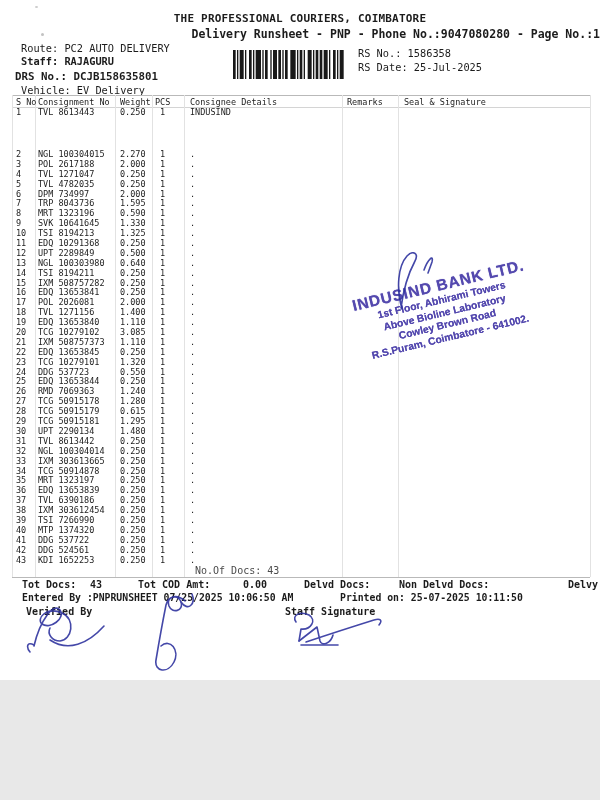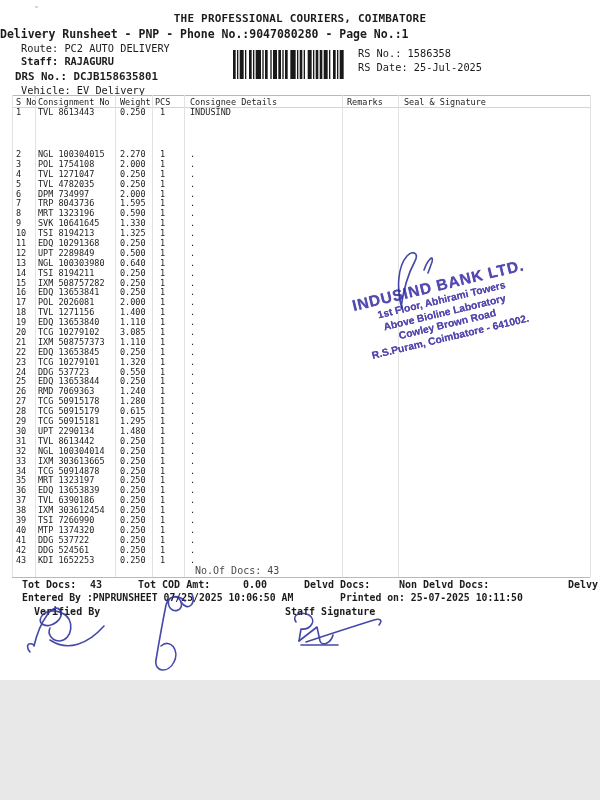--- a/index.html
+++ b/index.html
@@ -3,21 +3,21 @@
 <meta charset="utf-8">
 <style>
   html,body{margin:0;padding:0;background:#e8e8e8;}
   .page{
     position:relative;width:600px;height:680px;background:#ffffff;
     font-family:"DejaVu Sans Mono",monospace;color:#1c1c1c;overflow:hidden;
     margin:0 auto;
   }
   .abs{position:absolute;white-space:pre;}
   .title{left:0;right:0;top:12px;text-align:center;font-size:11px;font-weight:bold;letter-spacing:.2px;}
-  .subtitle{left:0;right:0;top:27px;text-align:left;font-size:11.5px;font-weight:bold;}
+  .subtitle{left:0;right:0;top:27px;text-align:right;font-size:11.5px;font-weight:bold;}
   .info{font-size:10.3px;text-align:right;}
   .bold{font-weight:bold;}
   
   .hline{position:absolute;height:1px;background:#b9b9b9;}
   .vline{position:absolute;width:1px;background:#e2e2e2;}
   
   .thead{position:absolute;top:97px;left:0;width:600px;height:11px;font-size:8.5px;}
   .thead span{position:absolute;top:0;}
   .rows{position:absolute;top:108px;left:0;width:600px;}
   .trow{position:relative;height:9.9px;font-size:8.5px;line-height:9.9px;}
@@ -123,21 +123,21 @@
       </div>
       <div class="trow">
         <span class="c-sno">2</span>
         <span class="c-cons">NGL 100304015</span>
         <span class="c-wt">2.270</span>
         <span class="c-pcs">1</span>
         <span class="c-cgn">.</span>
       </div>
       <div class="trow">
         <span class="c-sno">3</span>
-        <span class="c-cons">POL 1754108</span>
+        <span class="c-cons">POL 2617188</span>
         <span class="c-wt">2.000</span>
         <span class="c-pcs">1</span>
         <span class="c-cgn">.</span>
       </div>
       <div class="trow">
         <span class="c-sno">4</span>
         <span class="c-cons">TVL 1271047</span>
         <span class="c-wt">0.250</span>
         <span class="c-pcs">1</span>
         <span class="c-cgn">.</span>
@@ -423,21 +423,21 @@
   <div class="abs totline" style="left:90px;">43</div>
   <div class="abs totline" style="left:138px;">Tot COD Amt:</div>
   <div class="abs totline" style="left:243px;">0.00</div>
   <div class="abs totline" style="left:296px;margin-left:8px;">Delvd Docs:</div>
   <div class="abs totline" style="left:399px;">Non Delvd Docs:</div>
   <div class="abs totline" style="left:521px;margin-left:47px;">Delvy pts:</div>
 
   <div class="abs entline" style="left:22px;">Entered By :PNPRUNSHEET 07/25/2025 10:06:50 AM</div>
   <div class="abs entline" style="left:340px;">Printed on: 25-07-2025 10:11:50</div>
 
-  <div class="abs siglabel" style="left:34px;">Verified By</div>
+  <div class="abs siglabel" style="left:26px;">Verified By</div>
   <div class="abs siglabel" style="left:285px;">Staff Signature</div>
 
   <div class="stamp" style="color: rgb(70, 58, 168);">
     <div class="stamp-l1">INDUSIND BANK LTD.</div>
     <div class="stamp-sm">1st Floor, Abhirami Towers</div>
     <div class="stamp-sm">Above Bioline Laboratory</div>
     <div class="stamp-sm">Cowley Brown Road</div>
     <div class="stamp-sm">R.S.Puram, Coimbatore - 641002.</div>
   </div>
 

